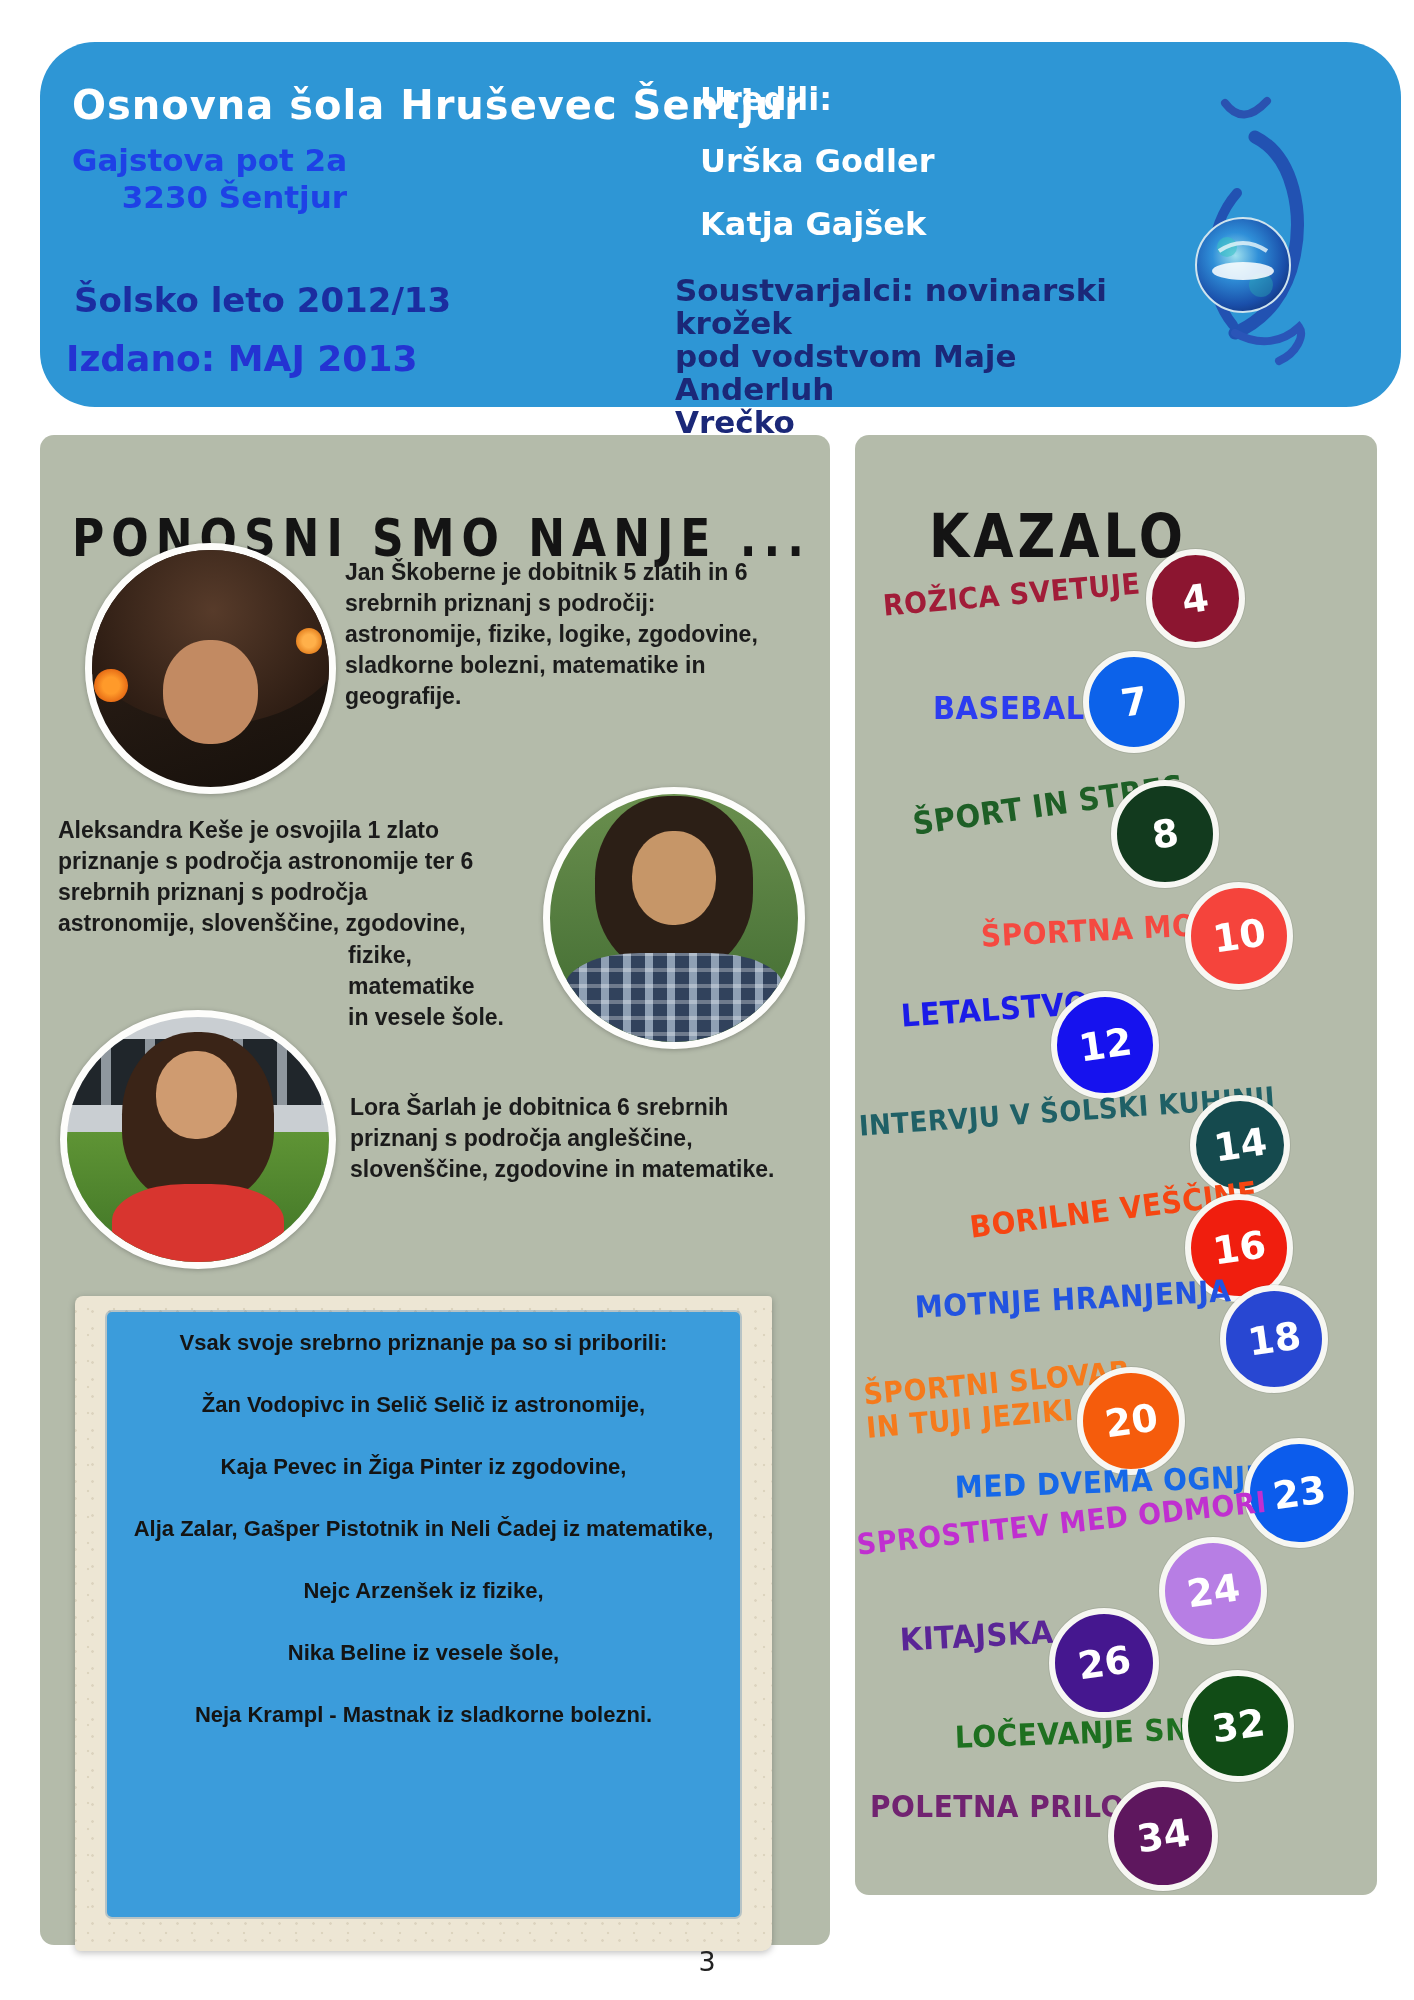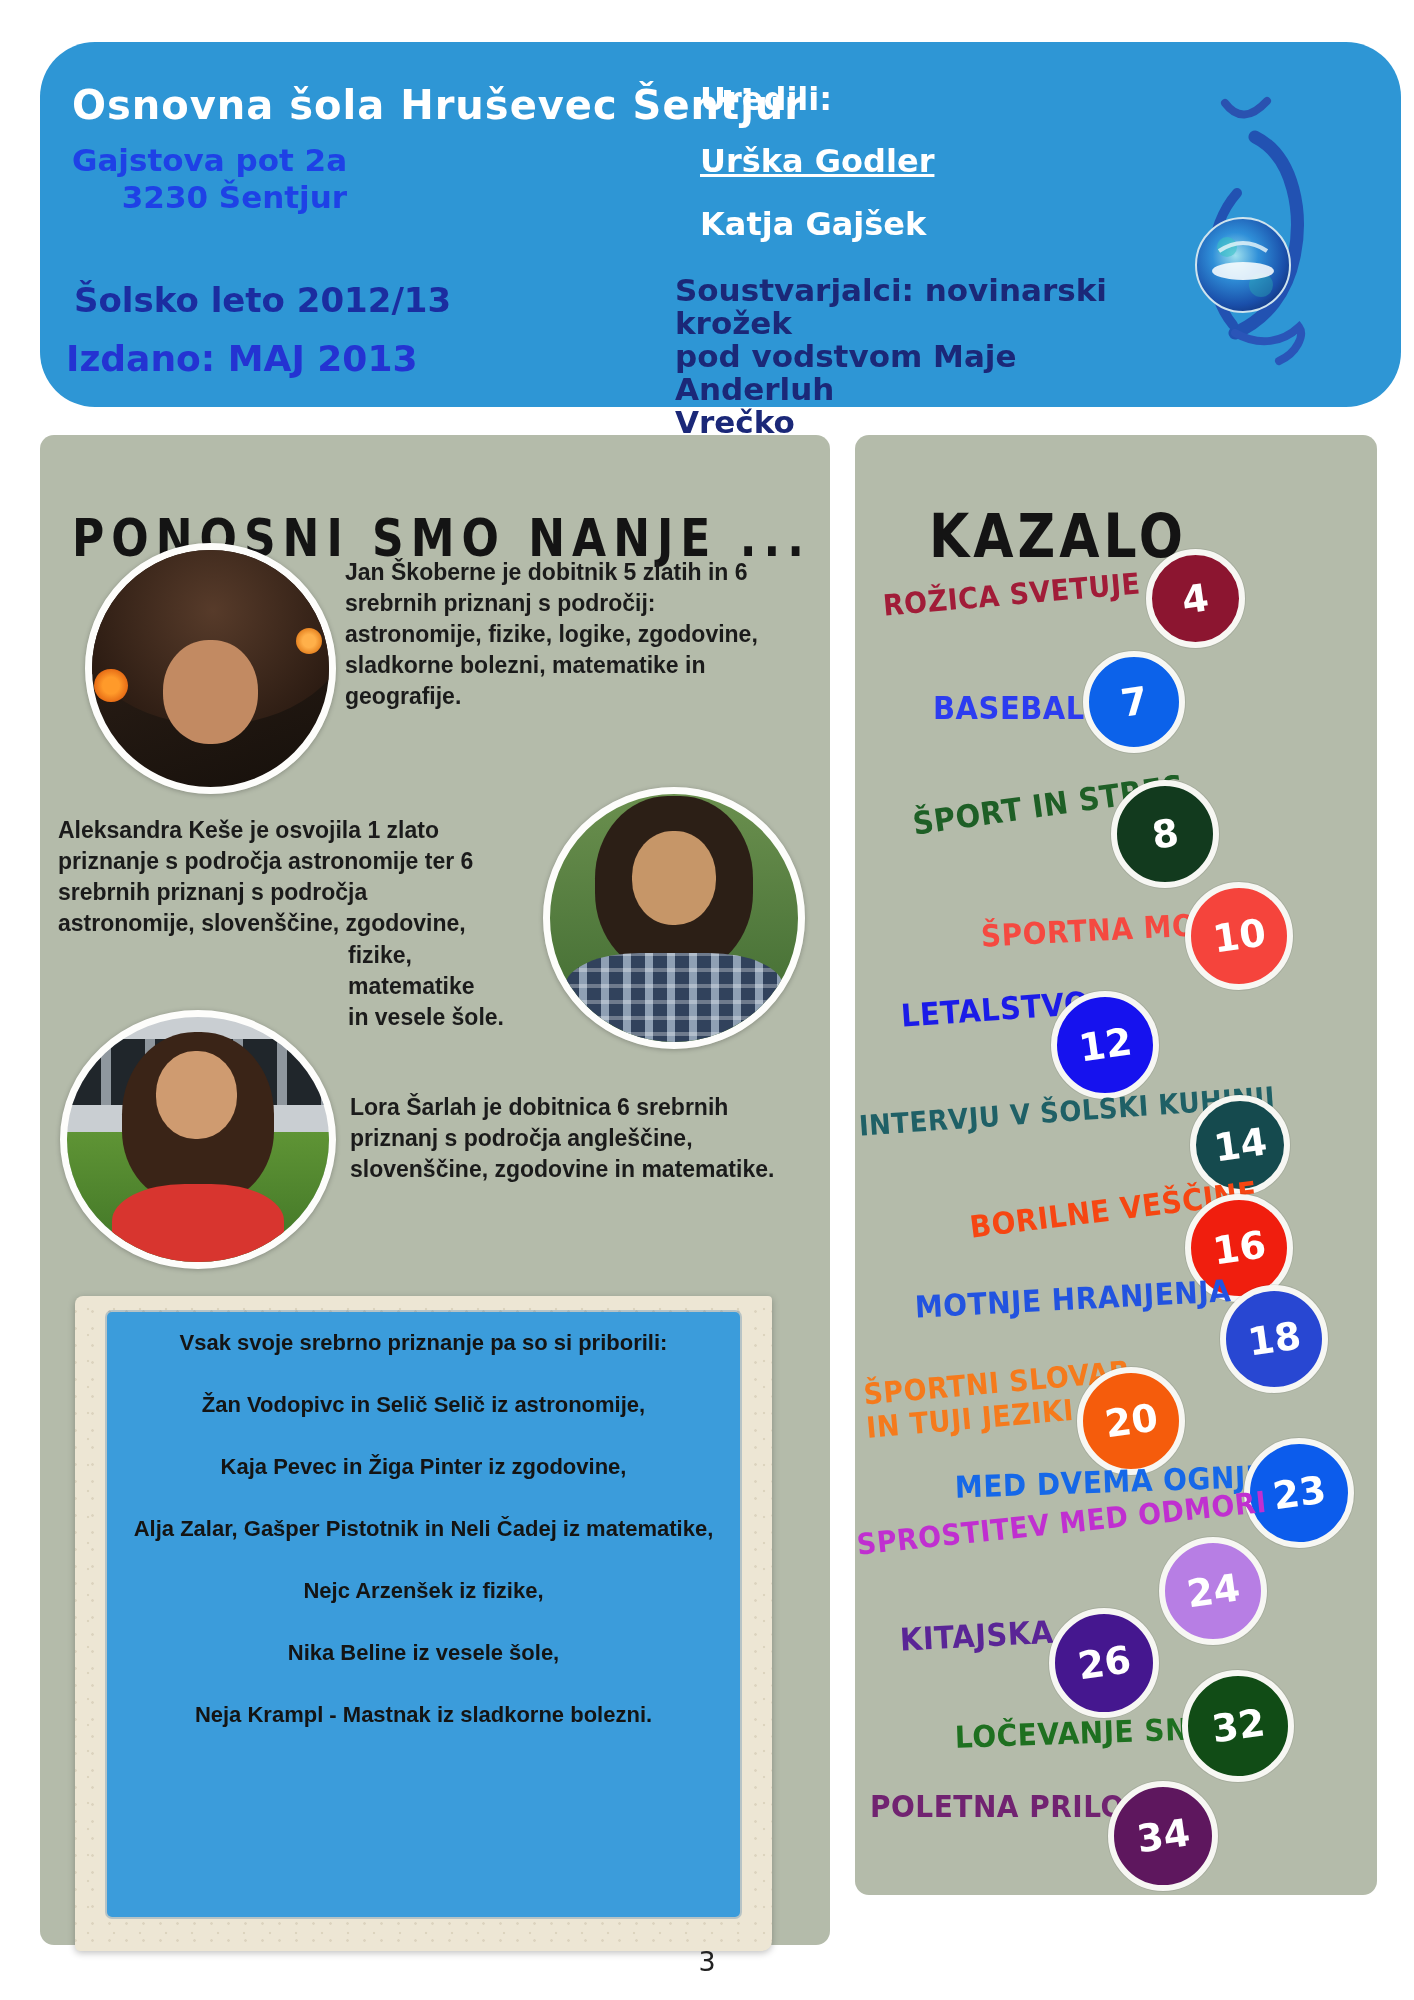--- a/index.html
+++ b/index.html
@@ -81,21 +81,21 @@
 
 <div class="page">
 
   <header class="hdr" style="background-color: rgb(46, 150, 213);">
     <div class="school-name" style="color: rgb(255, 255, 255);">Osnovna šola Hruševec Šentjur</div>
     <div class="addr" style="color: rgb(30, 65, 230);">Gajstova pot 2a
 3230 Šentjur</div>
     <div class="year" style="color: rgb(27, 45, 160);">Šolsko leto 2012/13</div>
     <div class="issued" style="color: rgb(36, 51, 210);">Izdano: MAJ 2013</div>
     <div class="ured" style="color: rgb(255, 255, 255);">Uredili:</div>
-    <div class="ed1" style="color: rgb(255, 255, 255); text-decoration: underline;">Urška Godler</div>
+    <div class="ed1" style="color: rgb(255, 255, 255);">Urška Godler</div>
     <div class="ed2" style="color: rgb(255, 255, 255);">Katja Gajšek</div>
     <div class="contrib" style="color: rgb(27, 40, 120);">Soustvarjalci: novinarski krožek
 pod vodstvom Maje Anderluh
 Vrečko</div>
     <svg class="logo" viewBox="0 0 140 290" aria-hidden="true">
       <defs>
         <radialGradient id="globe" cx="42%" cy="40%" r="70%">
           <stop offset="0%" stop-color="#9fe0ee"></stop>
           <stop offset="35%" stop-color="#2f8fd8"></stop>
           <stop offset="75%" stop-color="#1a4faa"></stop>

